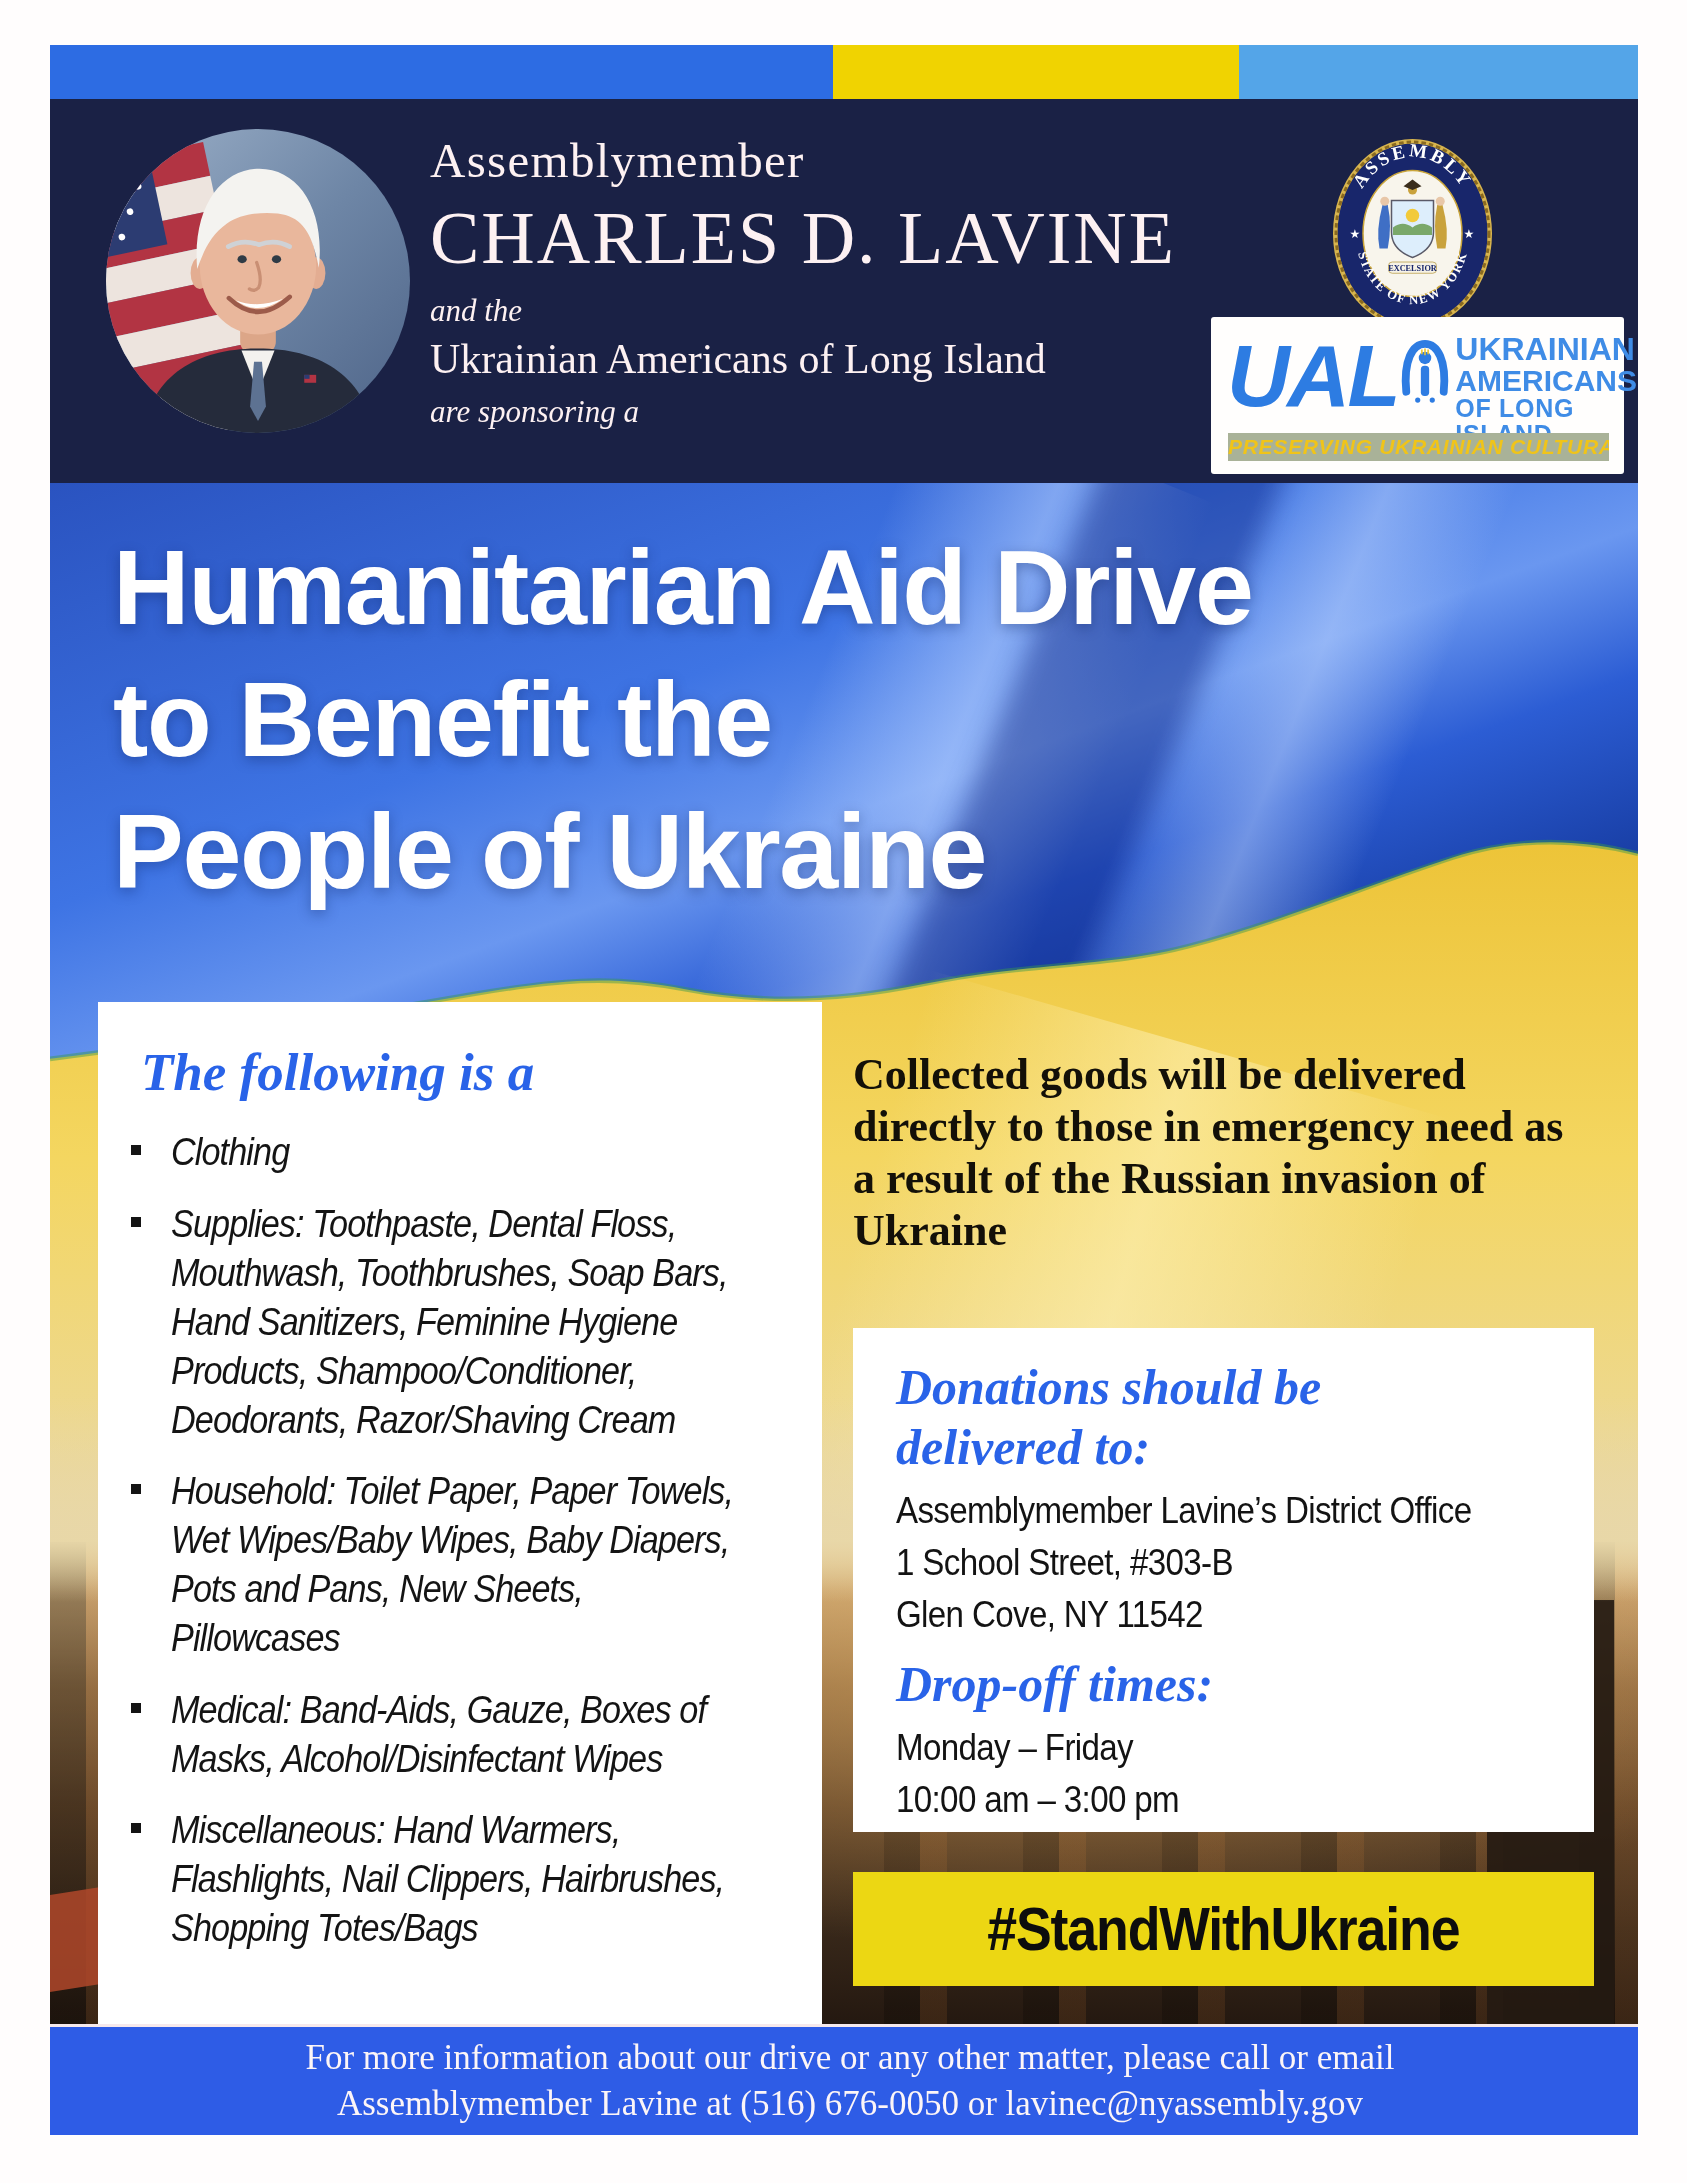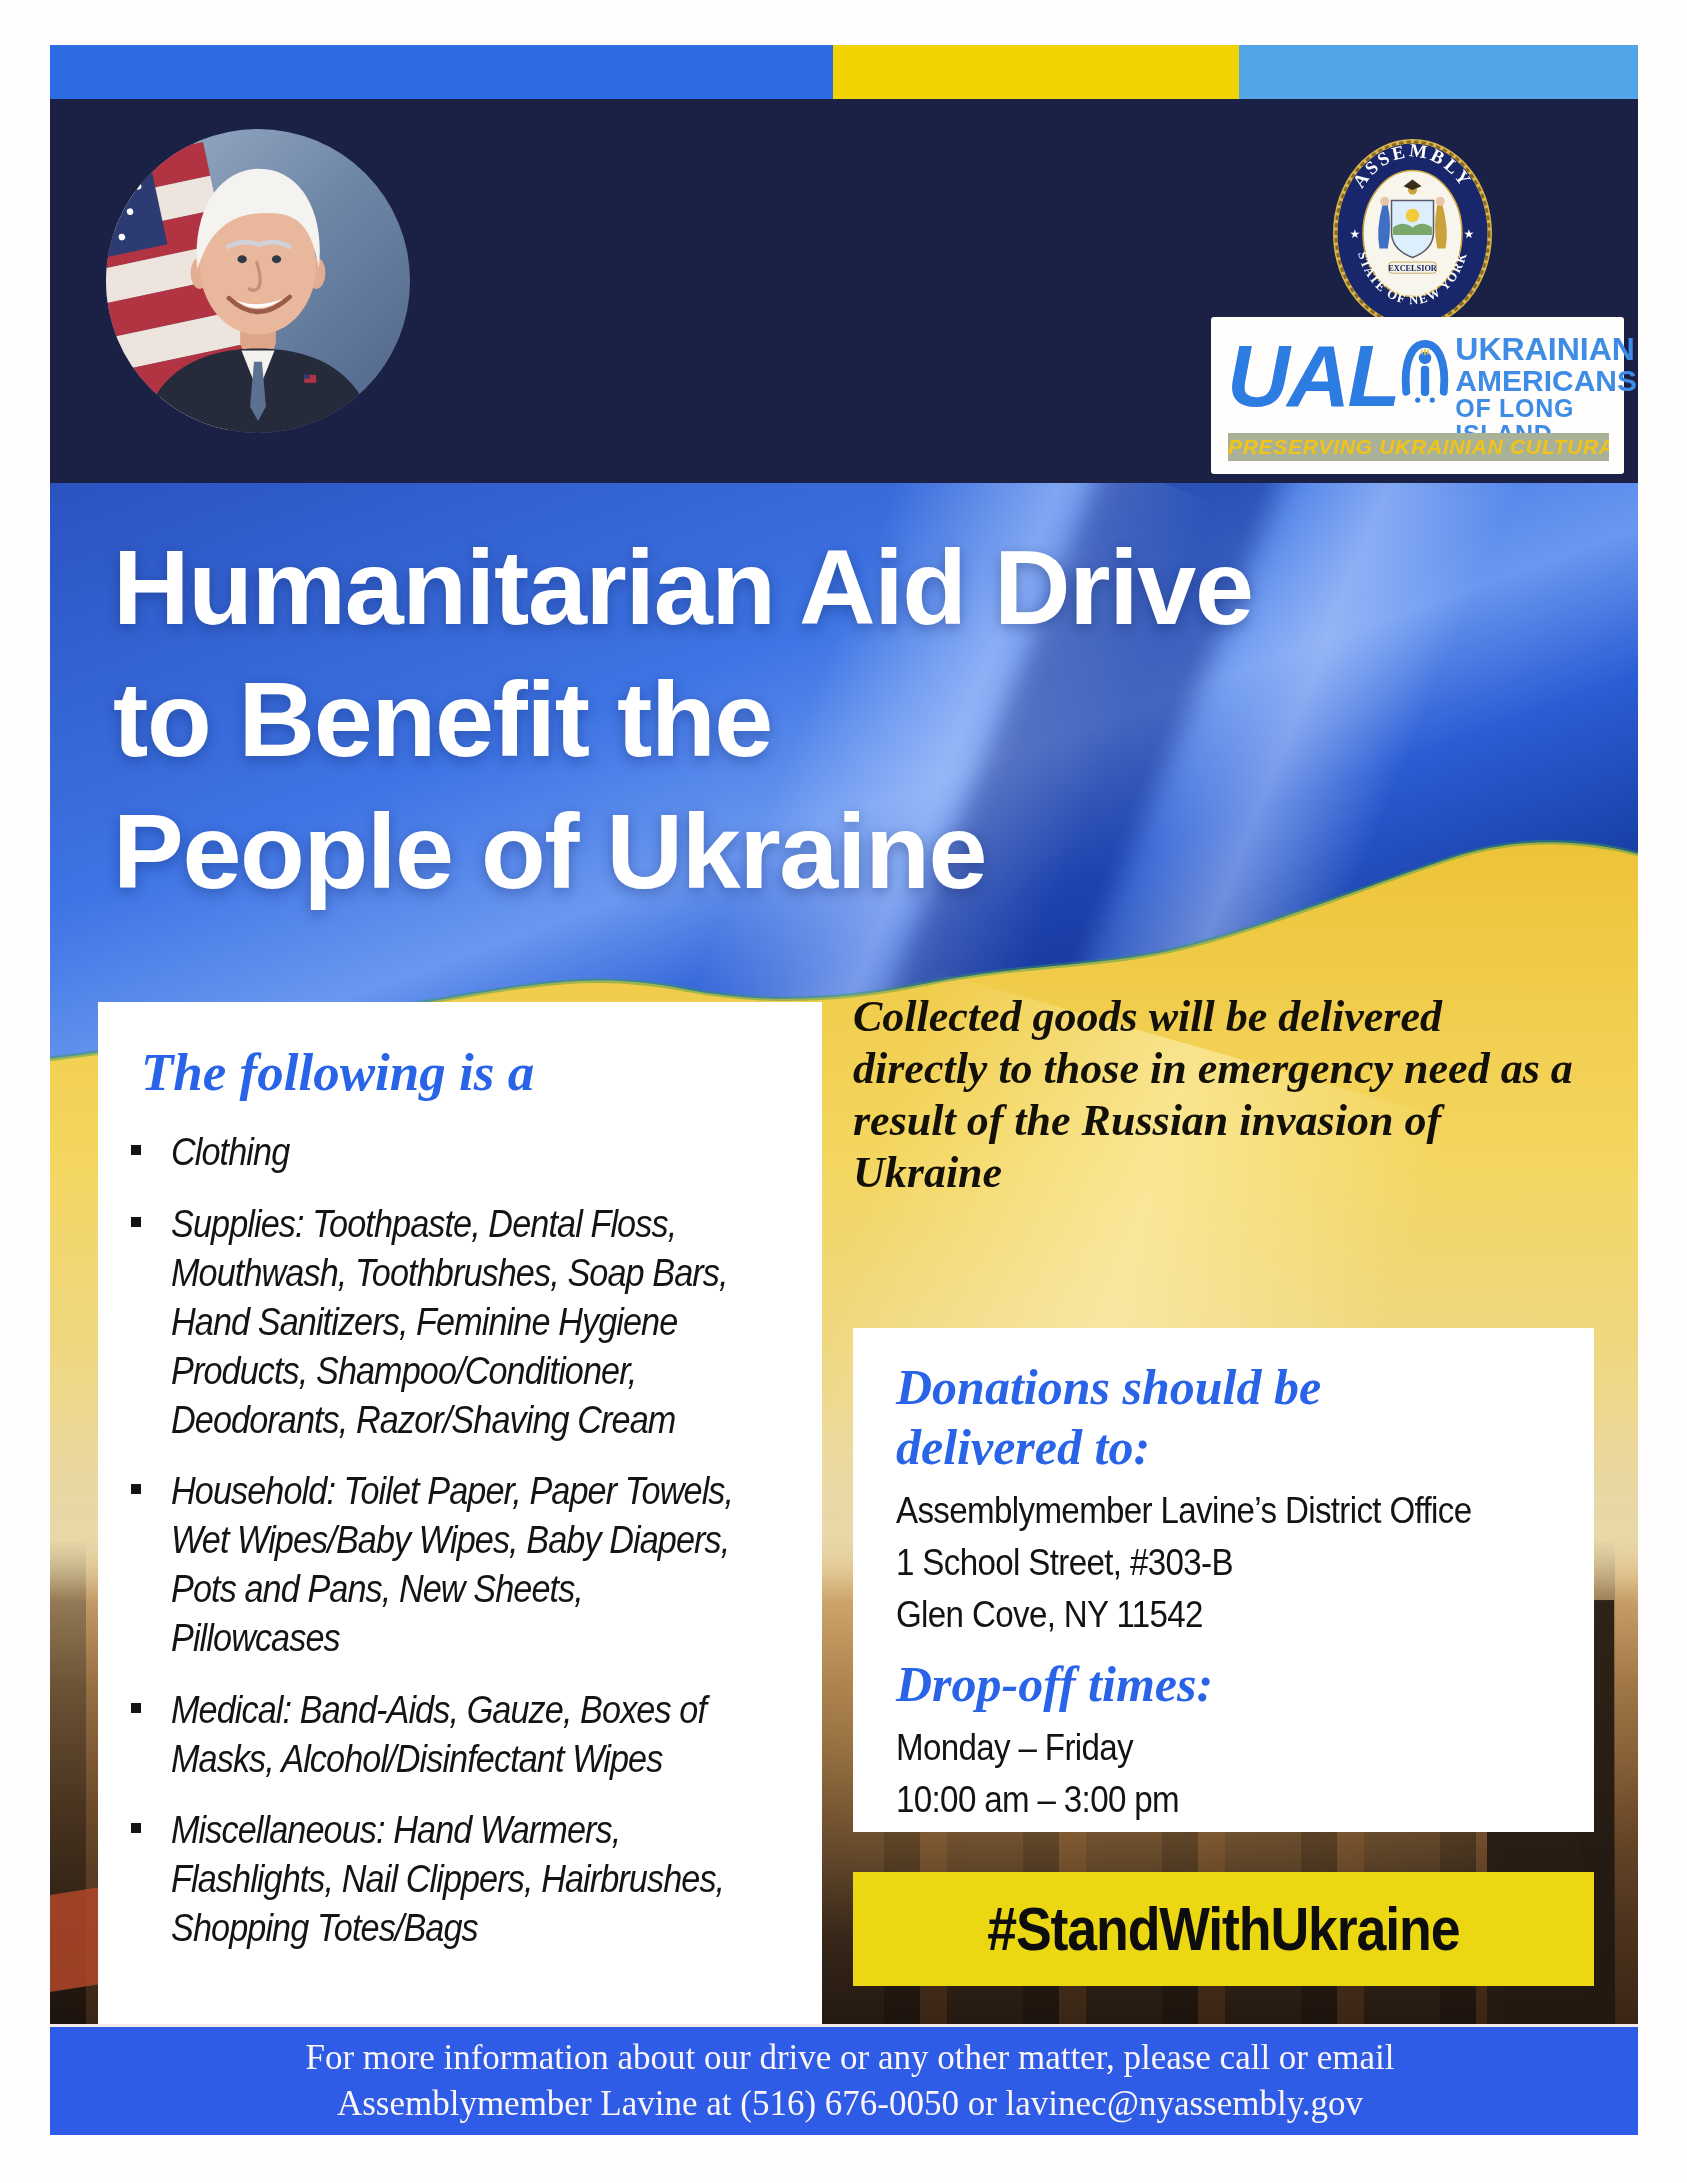--- a/index.html
+++ b/index.html
@@ -83,22 +83,22 @@
                   margin-left:16.5px; }
   .item-list { list-style:none; margin-top:25px; }
   .item-list li { position:relative; padding-left:46px; margin-bottom:22.5px; }
   .item-list li::before { content:""; position:absolute; left:6.6px; top:17px; width:10px; height:10px;
                           background:#141414; }
   .item-list li span { display:inline-block; width:645px; font-family:"Liberation Sans", sans-serif;
                        font-style:italic; font-size:38px; line-height:49px; letter-spacing:-1px;
                        color:#141414; transform:scaleX(.9); transform-origin:0 0; }
 
   
-  .collected { position:absolute; left:853px; top:991px; width:728px; color:#131008;
-               font-weight:bold; font-style:italic; font-size:44px; line-height:52px; }
+  .collected { position:absolute; left:853px; top:1049px; width:728px; color:#131008;
+               font-weight:bold; font-size:44px; line-height:52px; }
 
   .donation-card { position:absolute; left:853px; top:1328px; width:741px; height:504px; background:#ffffff;
                    padding:29px 30px 0 43px; }
   .don-heading { color:#2963e8; font-weight:bold; font-style:italic; font-size:50px; line-height:60px; }
   .don-lines { margin-top:8px; }
   .don-line { font-family:"Liberation Sans", sans-serif; font-size:36px; line-height:52px;
               letter-spacing:-0.7px; color:#131313; transform:scaleX(.92); transform-origin:0 0;
               white-space:nowrap; }
   .don-heading2 { margin-top:13.2px; }
   .don-times { margin-top:8px; }
@@ -177,20 +177,27 @@
           <ellipse cx="258" cy="197" rx="7" ry="6" fill="#2f3b46"></ellipse>
           <path d="M228 202 q9 26 3 38 q-7 7 -14 2" stroke="#c98f74" stroke-width="5" fill="none" stroke-linecap="round"></path>
           <path d="M186 256 Q230 298 278 254" stroke="#9c5b4a" stroke-width="7" fill="none" stroke-linecap="round"></path>
           <path d="M196 259 Q230 284 268 257 Q230 272 196 259 Z" fill="#ffffff"></path>
           <rect x="300" y="372" width="18" height="12" fill="#b23443"></rect>
           <rect x="300" y="372" width="8" height="6" fill="#2c3c72"></rect>
         </g>
       </svg>
     </div>
 
+    <div class="header-text">
+      <div class="ht-prefix">Assemblymember</div>
+      <div class="ht-name">CHARLES D. LAVINE</div>
+      <div class="ht-andthe">and the</div>
+      <div class="ht-org">Ukrainian Americans of Long Island</div>
+      <div class="ht-sponsor">are sponsoring a</div>
+    </div>
 
     <svg class="seal" viewBox="0 0 220 260">
       <ellipse cx="110" cy="130" rx="106" ry="126" fill="#d8b54e"></ellipse>
       <ellipse cx="110" cy="130" rx="100" ry="120" fill="#18266b"></ellipse>
       <ellipse cx="110" cy="130" rx="102" ry="122" fill="none" stroke="#8a6a20" stroke-width="4" stroke-dasharray="6 4"></ellipse>
       <ellipse cx="110" cy="130" rx="66" ry="84" fill="#f8f5ec" stroke="#caa53a" stroke-width="2"></ellipse>
       <defs>
         <path id="sealTopArc" d="M 28 130 A 82 102 0 0 1 192 130" fill="none"></path>
         <path id="sealBotArc" d="M 34 128 A 76 96 0 0 0 186 128" fill="none"></path>
       </defs>

